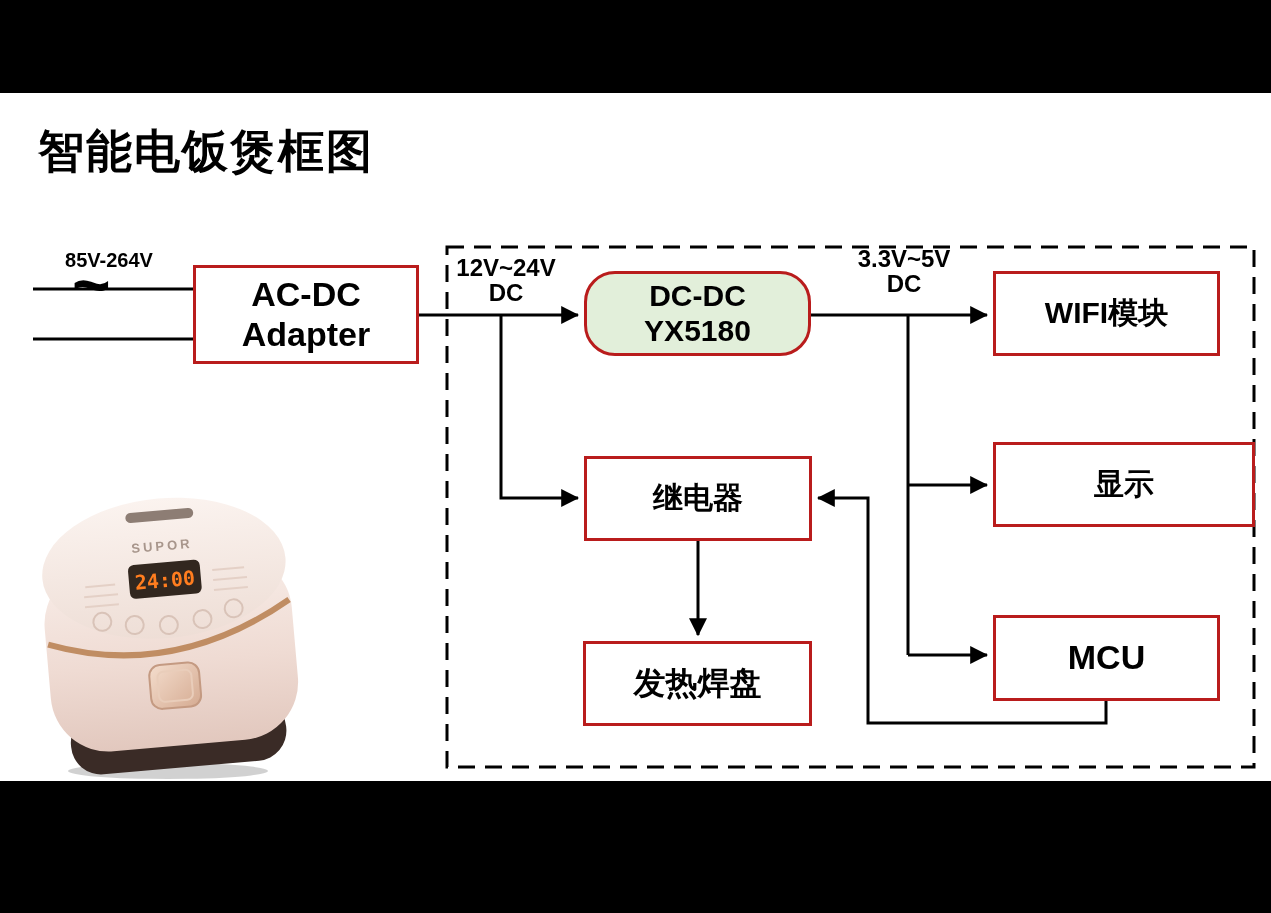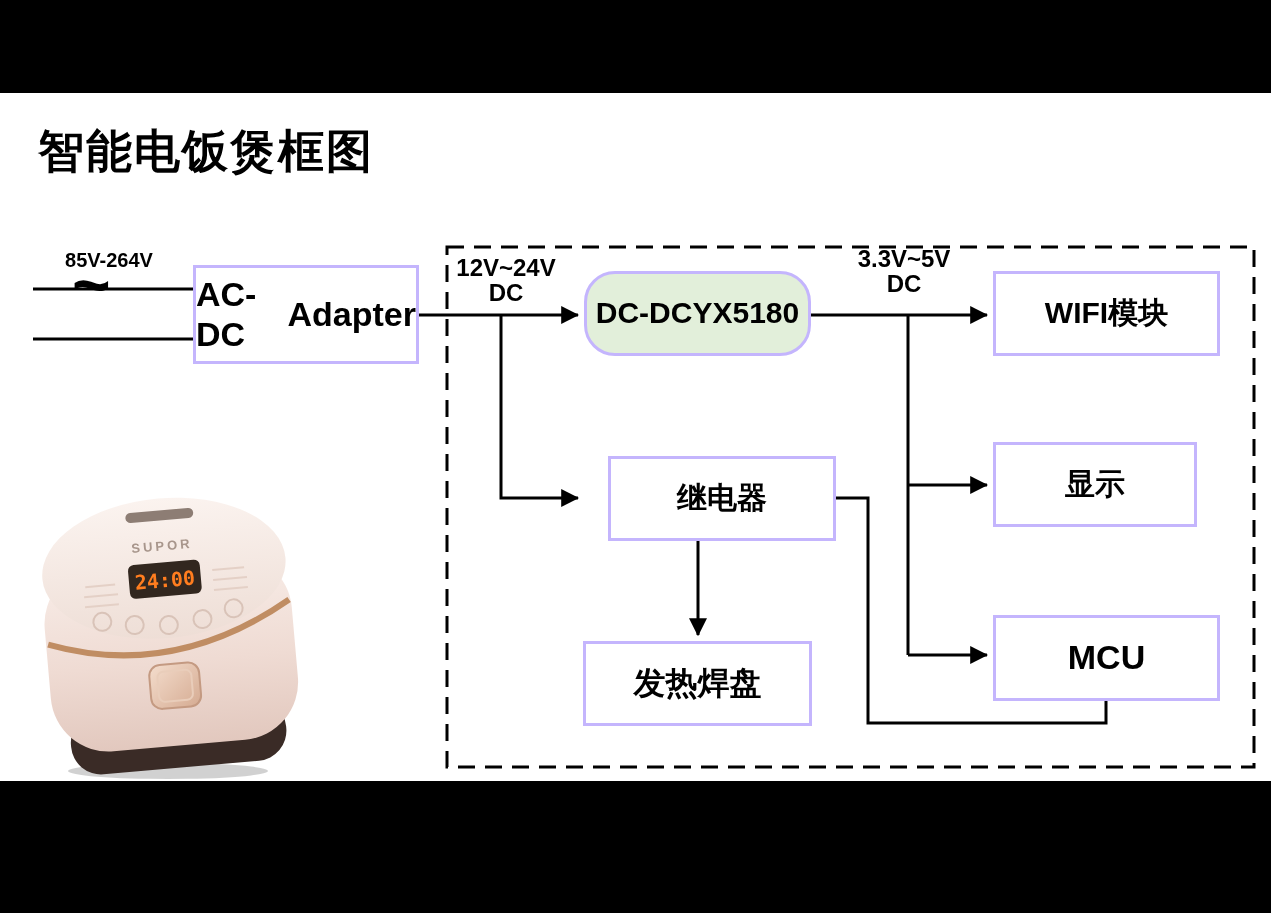--- a/index.html
+++ b/index.html
@@ -1,22 +1,22 @@
 <!DOCTYPE html>
 <html><head>
 <meta charset="utf-8">
 <style>
   html,body{margin:0;padding:0;background:#000;}
   #stage{position:relative;width:1271px;height:913px;background:#000;overflow:hidden;
          font-family:"Liberation Sans", sans-serif;margin-top:28px;}
   #canvas{position:absolute;left:0;top:65px;width:1271px;height:688px;background:#fff;}
   #title{position:absolute;left:38px;top:28px;font-size:46px;font-weight:bold;color:#000;
          letter-spacing:2px;}
-  .block{position:absolute;border:3px solid #c4b5fd;background:#fff;display:flex;
-         flex-direction:row;align-items:center;justify-content:center;
+  .block{position:absolute;border:3px solid #b91c1c;background:#fff;display:flex;
+         flex-direction:column;align-items:center;justify-content:center;
          font-weight:bold;color:#000;text-align:left;line-height:1.15;box-sizing:border-box;}
   .vlabel{position:absolute;font-weight:bold;color:#000;text-align:center;line-height:1.05;}
   #svg-overlay{position:absolute;left:0;top:0;width:1271px;height:688px;}
   #cooker{position:absolute;left:38px;top:395px;width:264px;height:292px;}
   .ac-tilde{position:absolute;left:72px;top:172px;font-size:66px;font-weight:bold;color:#000;
             line-height:40px;}
 </style>
 </head>
 <body>
 
@@ -74,25 +74,25 @@
 
     <div class="block" style="left:584px;top:178px;width:227px;height:85px;font-size:30px;background:#e2efda;border-radius:31px;">
       <div>DC-DC</div>
       <div>YX5180</div>
     </div>
 
     <div class="block" style="left:993px;top:178px;width:227px;height:85px;font-size:30px;">
       <div>WIFI模块</div>
     </div>
 
-    <div class="block" style="left:608px;top:363px;width:228px;height:85px;font-size:30px;">
+    <div class="block" style="left:584px;top:363px;width:228px;height:85px;font-size:30px;">
       <div>继电器</div>
     </div>
 
-    <div class="block" style="left:993px;top:349px;width:204px;height:85px;font-size:30px;">
+    <div class="block" style="left:993px;top:349px;width:262px;height:85px;font-size:30px;">
       <div>显示</div>
     </div>
 
     <div class="block" style="left:993px;top:522px;width:227px;height:86px;font-size:34px;">
       <div>MCU</div>
     </div>
 
     <div class="block" style="left:583px;top:548px;width:229px;height:85px;font-size:32px;">
       <div>发热焊盘</div>
     </div>

